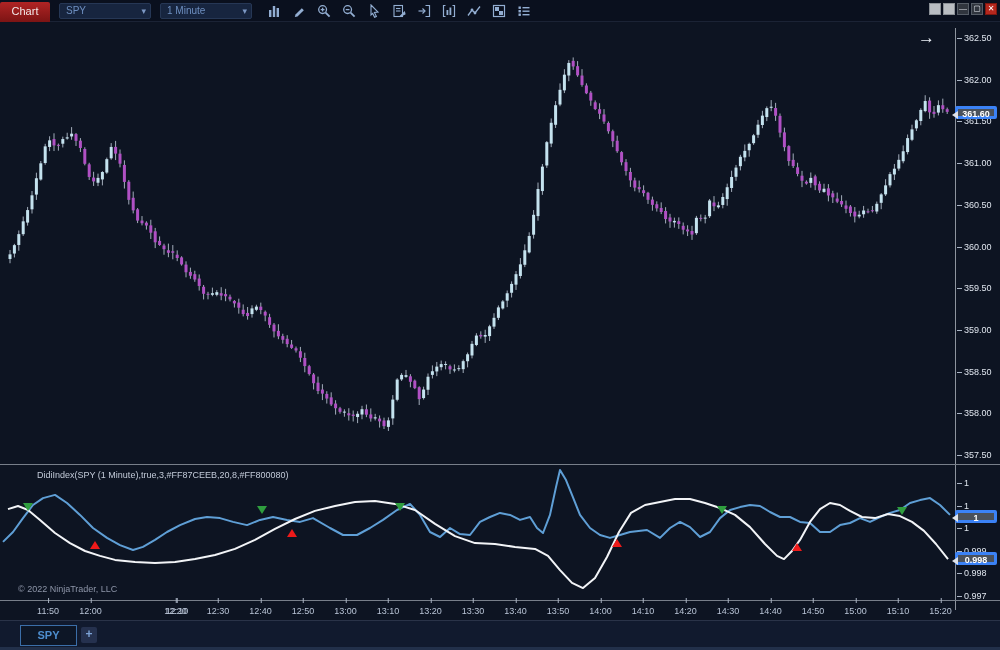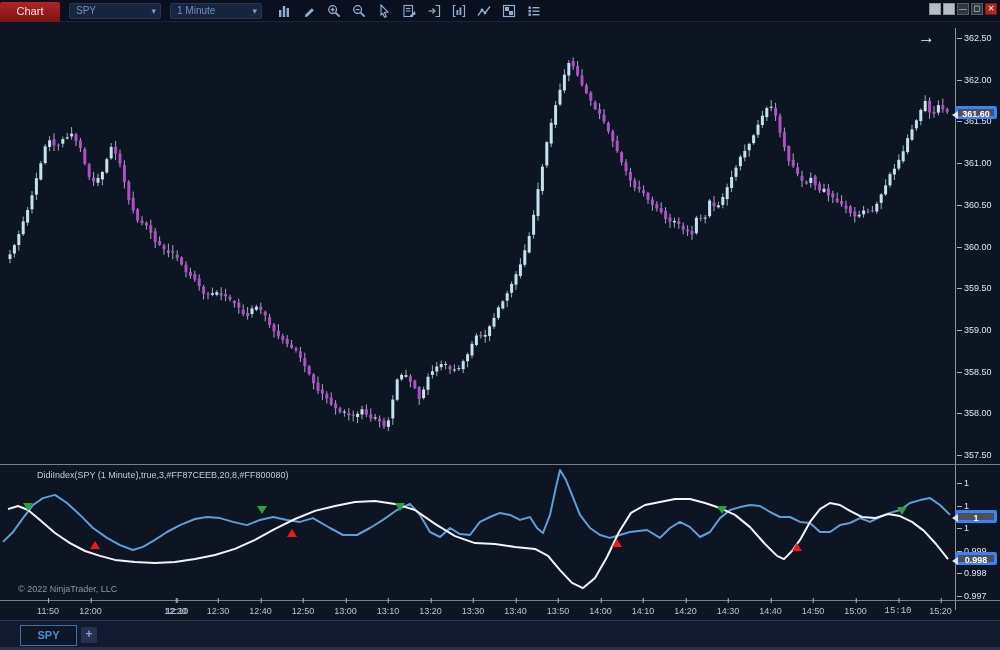--- a/index.html
+++ b/index.html
@@ -3,21 +3,21 @@
 <meta charset="utf-8">
 <style>
   * { margin:0; padding:0; box-sizing:border-box; }
   html,body { width:1000px; height:650px; background:#0d1422; overflow:hidden;
     font-family:"Liberation Sans", sans-serif; }
   .window { position:relative; width:1000px; height:650px; background:#0d1422; }
 
   
   .toolbar { position:absolute; left:0; top:0; width:1000px; height:22px;
     background:#0a101e; border-bottom:1px solid #1b2335; display:flex; align-items:center; }
-  .chart-tab { width:60px; height:20px; margin-top:2px; background:linear-gradient(#b02424,#7c1414);
+  .chart-tab { width:50px; height:20px; margin-top:2px; background:linear-gradient(#b02424,#7c1414);
     color:#f2e9e9; font-size:11px; text-align:center; line-height:19px; border-radius:2px 2px 0 0; cursor:default; }
   .dropdown { position:relative; height:16px; margin-left:9px; width:92px; background:#17253f;
     border:1px solid #263755; border-radius:2px; color:#6e8fc0; font-size:10px;
     line-height:14px; padding:0 14px 0 6px; }
   .dropdown .chev { position:absolute; right:4px; top:0; color:#7d98c4; font-size:9px; line-height:14px; }
   .tool-icons { display:flex; align-items:center; margin-left:14px; gap:9px; }
   .ticon { width:16px; height:16px; display:flex; align-items:center; justify-content:center; }
   .ticon svg { display:block; }
   .win-buttons { position:absolute; right:3px; top:3px; display:flex; gap:2px; }
   .wbtn { width:12px; height:12px; border:1px solid #555c66; background:#30353e; color:#dfe3ea;
@@ -658,21 +658,21 @@
         <div class="time-tick" style="left: 473px; top: 584px;"><span class="dash"></span>13:30</div>
         <div class="time-tick" style="left: 515.5px; top: 584px;"><span class="dash"></span>13:40</div>
         <div class="time-tick" style="left: 558px; top: 584px;"><span class="dash"></span>13:50</div>
         <div class="time-tick" style="left: 600.5px; top: 584px;"><span class="dash"></span>14:00</div>
         <div class="time-tick" style="left: 643px; top: 584px;"><span class="dash"></span>14:10</div>
         <div class="time-tick" style="left: 685.5px; top: 584px;"><span class="dash"></span>14:20</div>
         <div class="time-tick" style="left: 728px; top: 584px;"><span class="dash"></span>14:30</div>
         <div class="time-tick" style="left: 770.5px; top: 584px;"><span class="dash"></span>14:40</div>
         <div class="time-tick" style="left: 813px; top: 584px;"><span class="dash"></span>14:50</div>
         <div class="time-tick" style="left: 855.5px; top: 584px;"><span class="dash"></span>15:00</div>
-        <div class="time-tick" style="left: 898px; top: 584px; font-family: Liberation Mono, monospace;"><span class="dash"></span>15:10</div>
+        <div class="time-tick" style="left: 898px; top: 584px;"><span class="dash"></span>15:10</div>
         <div class="time-tick" style="left: 940.5px; top: 584px;"><span class="dash"></span>15:20</div>
       </div>
 
     <div class="ind-label">DidiIndex(SPY (1 Minute),true,3,#FF87CEEB,20,8,#FF800080)</div>
     <div class="copyright">© 2022 NinjaTrader, LLC</div>
 
     <div class="badge" id="price-badge" style="top: 84.06px;">361.60</div>
     <div class="badge" id="ind-badge-0" style="top: 487.975px;">1</div>
     <div class="badge" id="ind-badge-1" style="top: 530.05px;">0.998</div>
   </div>

